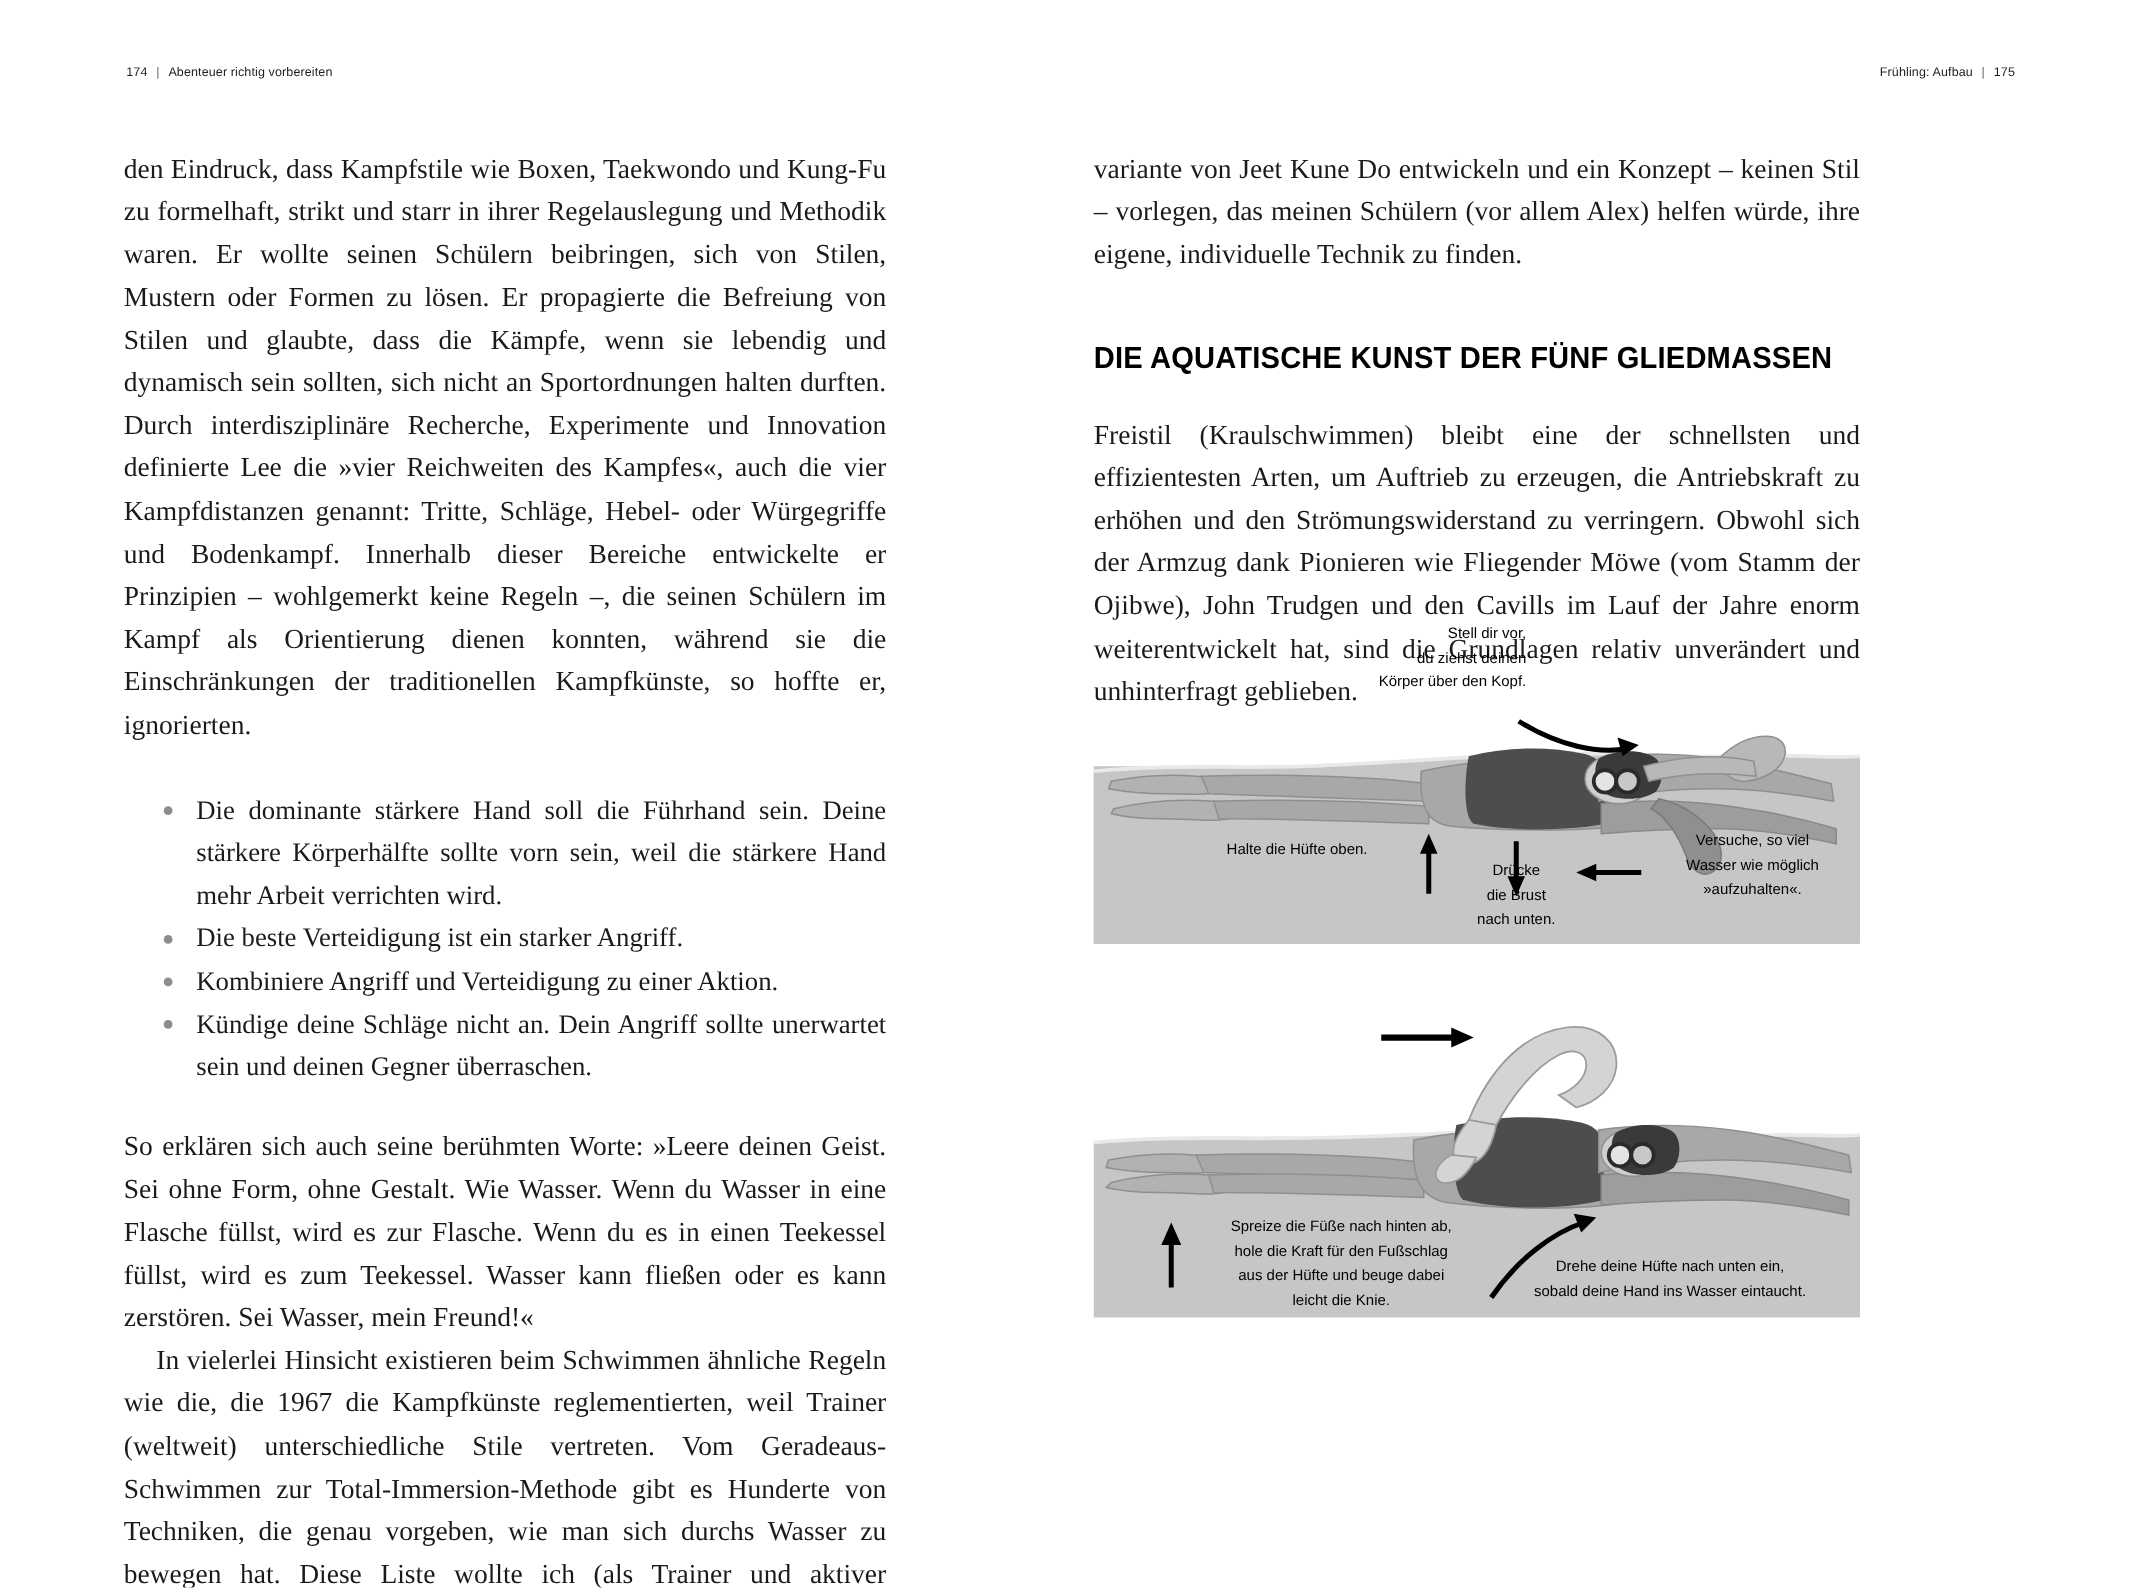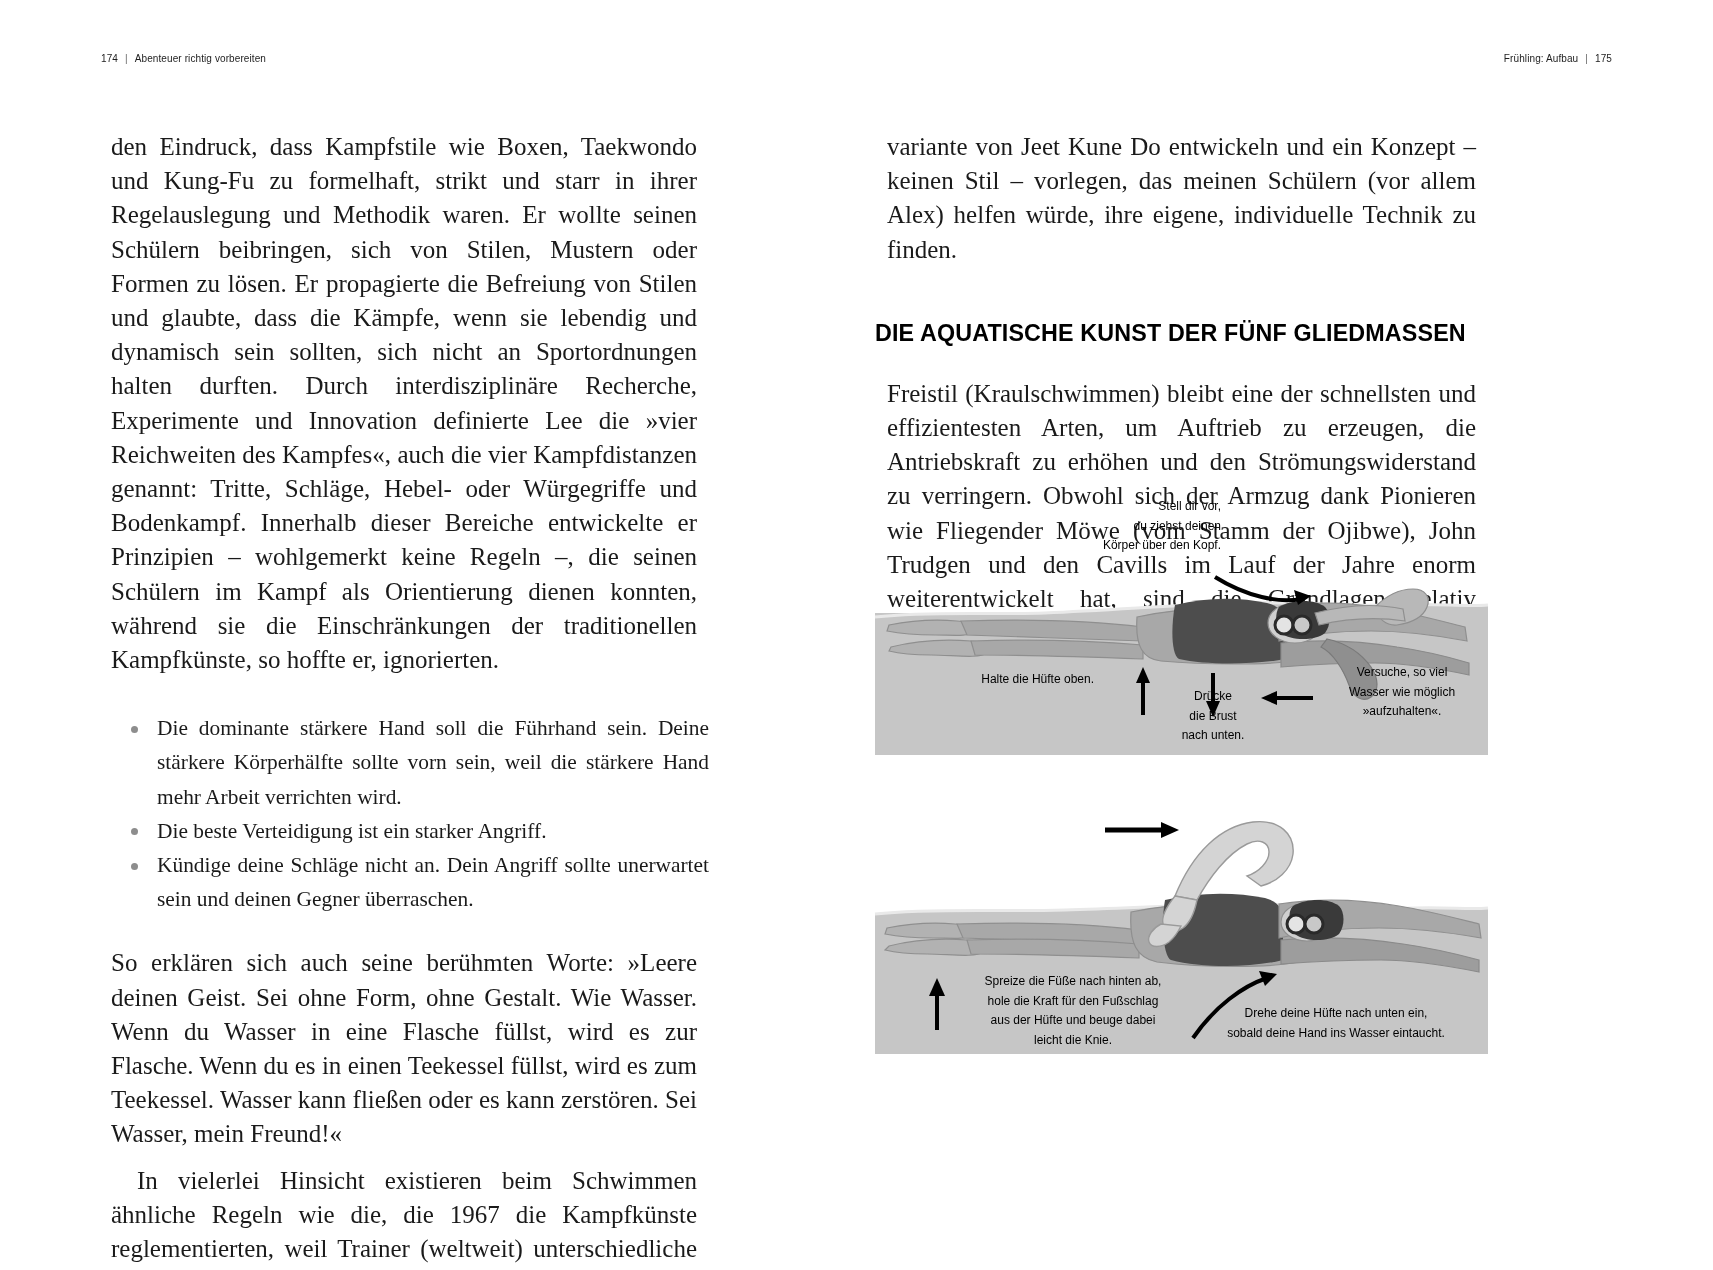--- a/index.html
+++ b/index.html
@@ -39,22 +39,22 @@
   
   .col{
     position:absolute;
     top:118px;
     width:610px;
   }
   .col.left{left:99px;}
   .col.right{left:875px;width:613px;}
 
   p.body{
-    margin:12px;
-    font-size:25px;
+    margin:0;
+    font-size:22px;
     line-height:34.2px;
     text-align:justify;
     text-justify:inter-word;
     hyphens:manual;
     color:#1a1a1a;
   }
   p.body + p.body{margin-top:0;}
   p.indent{text-indent:26px;}
   p.gap{margin-top:30px;}
 
@@ -133,20 +133,21 @@
     <span>Frühling: Aufbau</span><span class="sep">|</span><span>175</span>
   </div>
 
   <div class="col left">
 
     <p class="body">den Eindruck, dass Kampfstile wie Boxen, Taekwondo und Kung-Fu zu formelhaft, strikt und starr in ihrer Regelauslegung und Methodik waren. Er wollte seinen Schülern beibringen, sich von Stilen, Mustern oder Formen zu lösen. Er propagierte die Befreiung von Stilen und glaubte, dass die Kämpfe, wenn sie lebendig und dynamisch sein sollten, sich nicht an Sportordnungen halten durften. Durch interdisziplinäre Recherche, Experimente und Innovation definierte Lee die »vier Reichweiten des Kampfes«, auch die vier Kampfdistanzen genannt: Tritte, Schläge, Hebel- oder Würgegriffe und Bodenkampf. Innerhalb dieser Bereiche entwickelte er Prinzipien – wohlgemerkt keine Regeln –, die seinen Schülern im Kampf als Orientierung dienen konnten, während sie die Einschränkungen der traditionellen Kampfkünste, so hoffte er, ignorierten.</p>
 
     <ul class="bullets">
       <li>Die dominante stärkere Hand soll die Führhand sein. Deine stärkere Körperhälfte sollte vorn sein, weil die stärkere Hand mehr Arbeit verrichten wird.</li>
       <li>Die beste Verteidigung ist ein starker Angriff.</li>
+      <li>Kombiniere Angriff und Verteidigung zu einer Aktion.</li>
       <li>Kündige deine Schläge nicht an. Dein Angriff sollte unerwartet sein und deinen Gegner überraschen.</li>
     </ul>
 
     <p class="body gap">So erklären sich auch seine berühmten Worte: »Leere deinen Geist. Sei ohne Form, ohne Gestalt. Wie Wasser. Wenn du Wasser in eine Flasche füllst, wird es zur Flasche. Wenn du es in einen Teekessel füllst, wird es zum Teekessel. Wasser kann fließen oder es kann zerstören. Sei Wasser, mein Freund!«</p>
 
     <p class="body indent"><span>In vielerlei Hinsicht existieren beim Schwimmen ähnliche Regeln wie die, die 1967 die Kampfkünste reglementierten, weil Trainer (weltweit) unterschiedliche Stile vertreten. Vom Geradeaus-Schwimmen zur Total-Immersion-Methode gibt es Hunderte von Techniken, die genau vorgeben, wie man sich durchs Wasser zu bewegen hat. Diese Liste wollte ich (als Trainer und aktiver Schwimmer) auf keinen Fall um einen weiteren Stil ergänzen. Vielmehr wollte ich auf der Grundlage der Forschung des </span></p>
   </div>
 
   <div class="col right">
 

